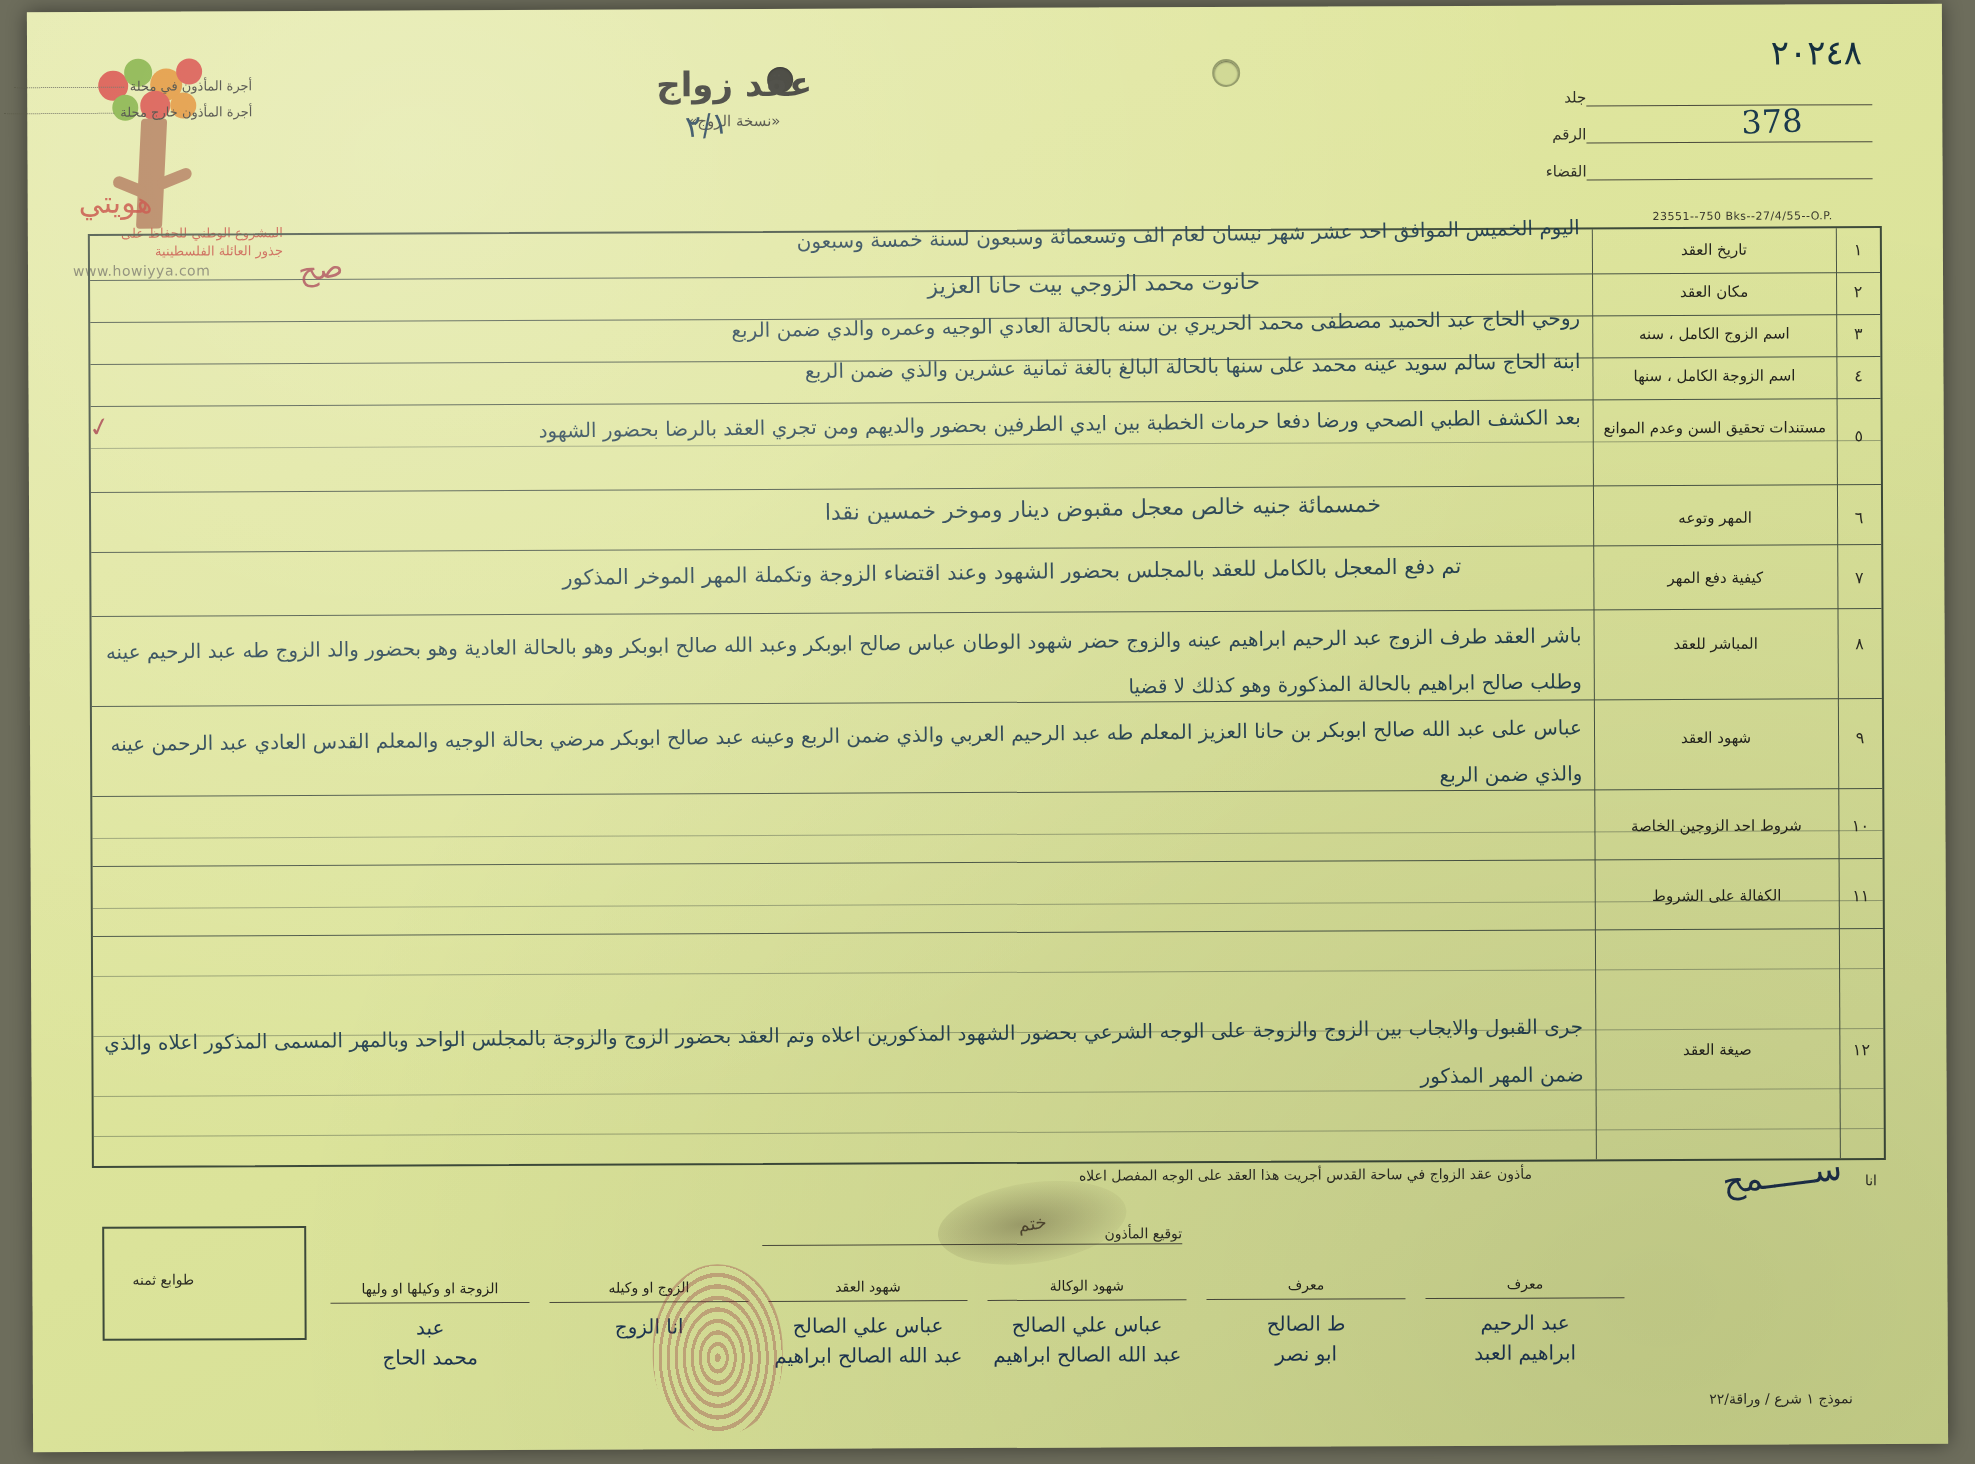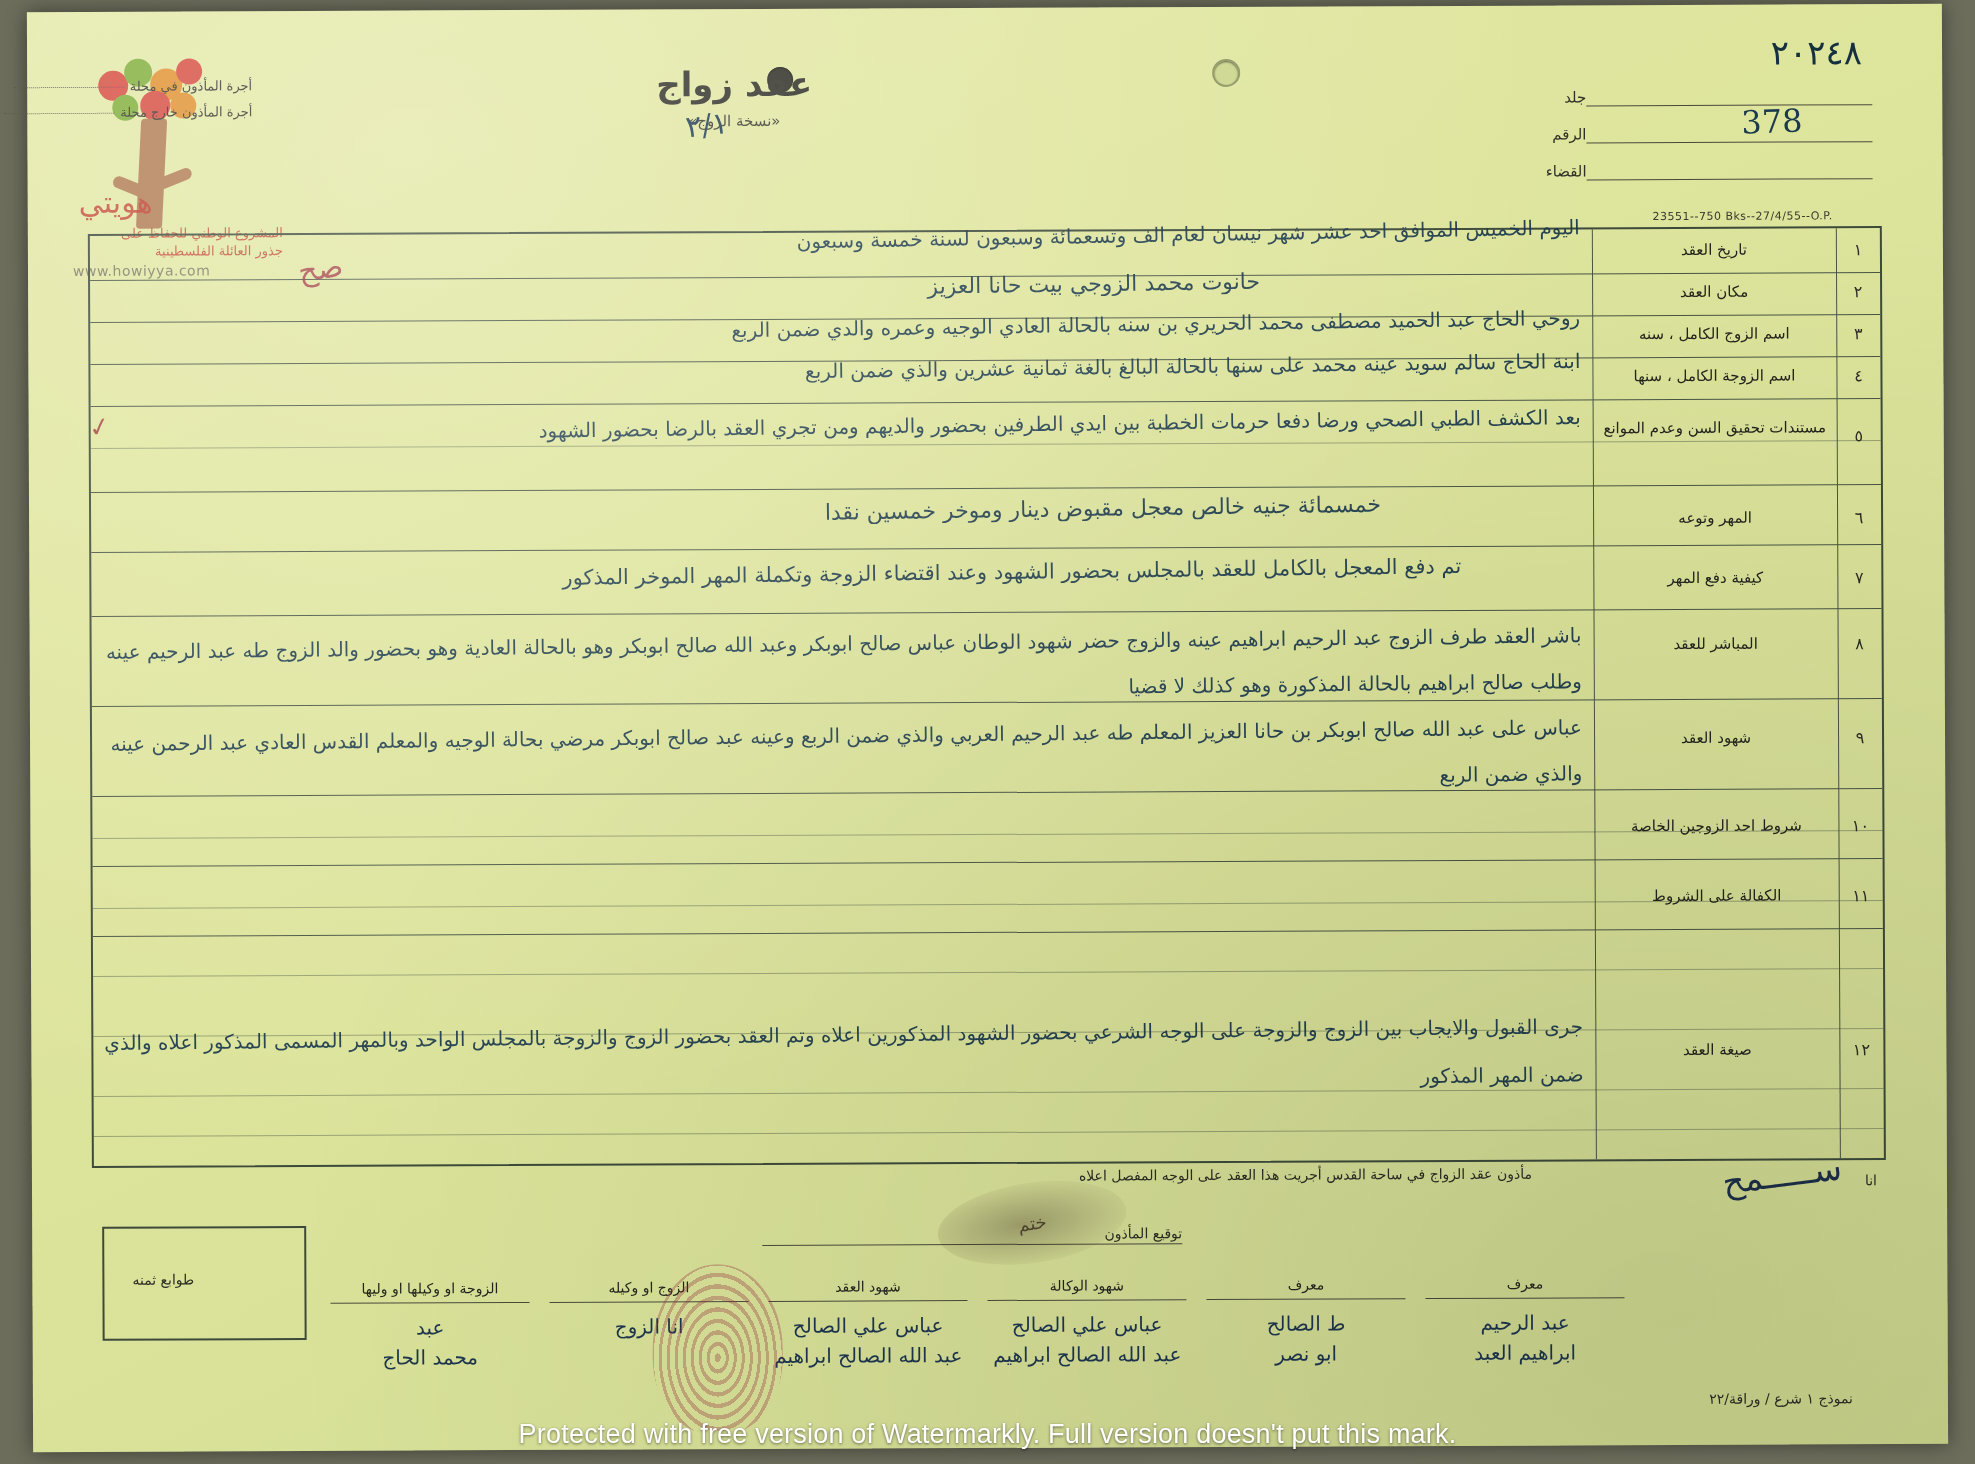--- a/index.html
+++ b/index.html
@@ -613,14 +613,13 @@
 
     <div class="ink-stamp">
       <div class="txt">ختم</div>
     </div>
     <div class="fingerprint"></div>
 
     <div class="red-mark" style="right:1600px; top:240px; font-size:30px; transform:rotate(-8deg);">صح</div>
     <div class="red-mark" style="left:60px; top:400px; font-size:26px; transform:rotate(-12deg);">✓</div>
   </div>
 
-  <div class="watermark">Protected with free version of Watermarkly. Full version doesn't put this mark.</div>
 </div>
 
 </body></html>

